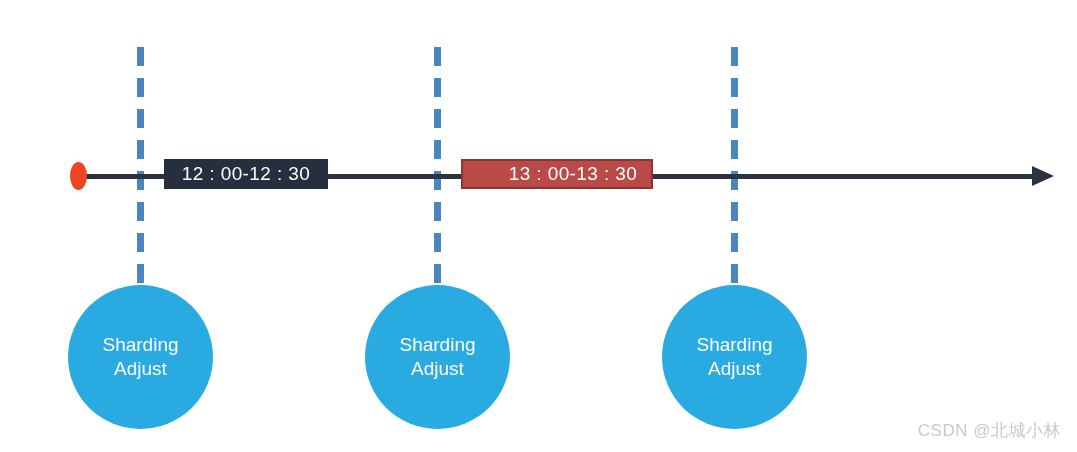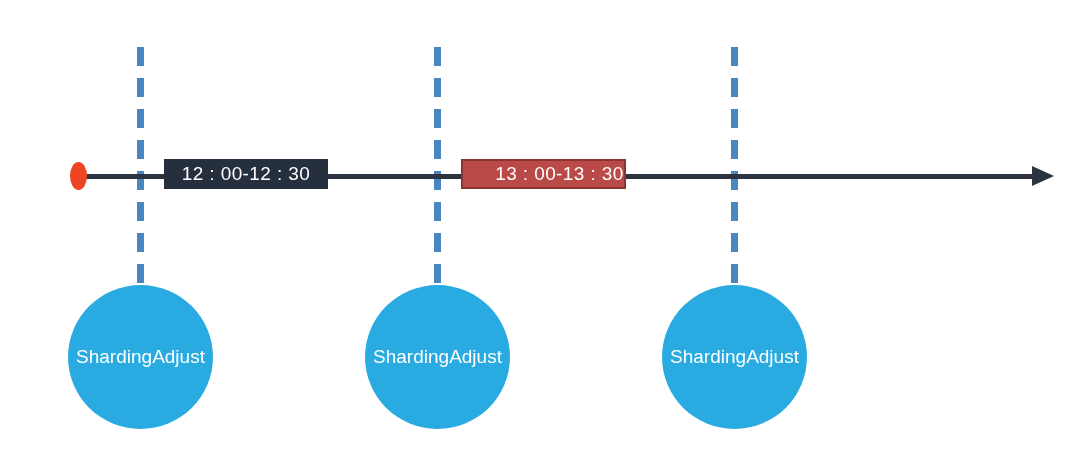--- a/index.html
+++ b/index.html
@@ -93,21 +93,21 @@
 
   
   .node {
     position: absolute;
     width: 145px;
     height: 144px;
     border-radius: 50%;
     background: #29abe2;
     color: #ffffff;
     display: flex;
-    flex-direction: row;
+    flex-direction: column;
     align-items: center;
     justify-content: center;
     font-size: 19px;
     line-height: 1.28;
     text-align: center;
   }
   .node-line { display: block; }
 
   
   .watermark {
@@ -130,34 +130,35 @@
   <div class="marker-line" style="left:731px;"></div>
 
   <div class="axis-line"></div>
   <div class="axis-arrow"></div>
   <div class="axis-start-dot"></div>
 
   <div class="slot slot--dark" style="left:140px; width:164px;">
     <span>12 : 00-12 : 30</span>
   </div>
 
-  <div class="slot slot--red" style="left:437px; width:165px;padding-left:32px;">
+  <div class="slot slot--red" style="left:437px; width:192px;padding-left:32px;">
     <span>13 : 00-13 : 30</span>
   </div>
 
 
   <div class="node" style="left:68px; top:285px;">
     <span class="node-line">Sharding</span>
     <span class="node-line">Adjust</span>
   </div>
 
   <div class="node" style="left:365px; top:285px;">
     <span class="node-line">Sharding</span>
     <span class="node-line">Adjust</span>
   </div>
 
   <div class="node" style="left:662px; top:285px;">
     <span class="node-line">Sharding</span>
     <span class="node-line">Adjust</span>
   </div>
 
+  <div class="watermark">CSDN @北城小林</div>
 
 </div>
 
 </body></html>

